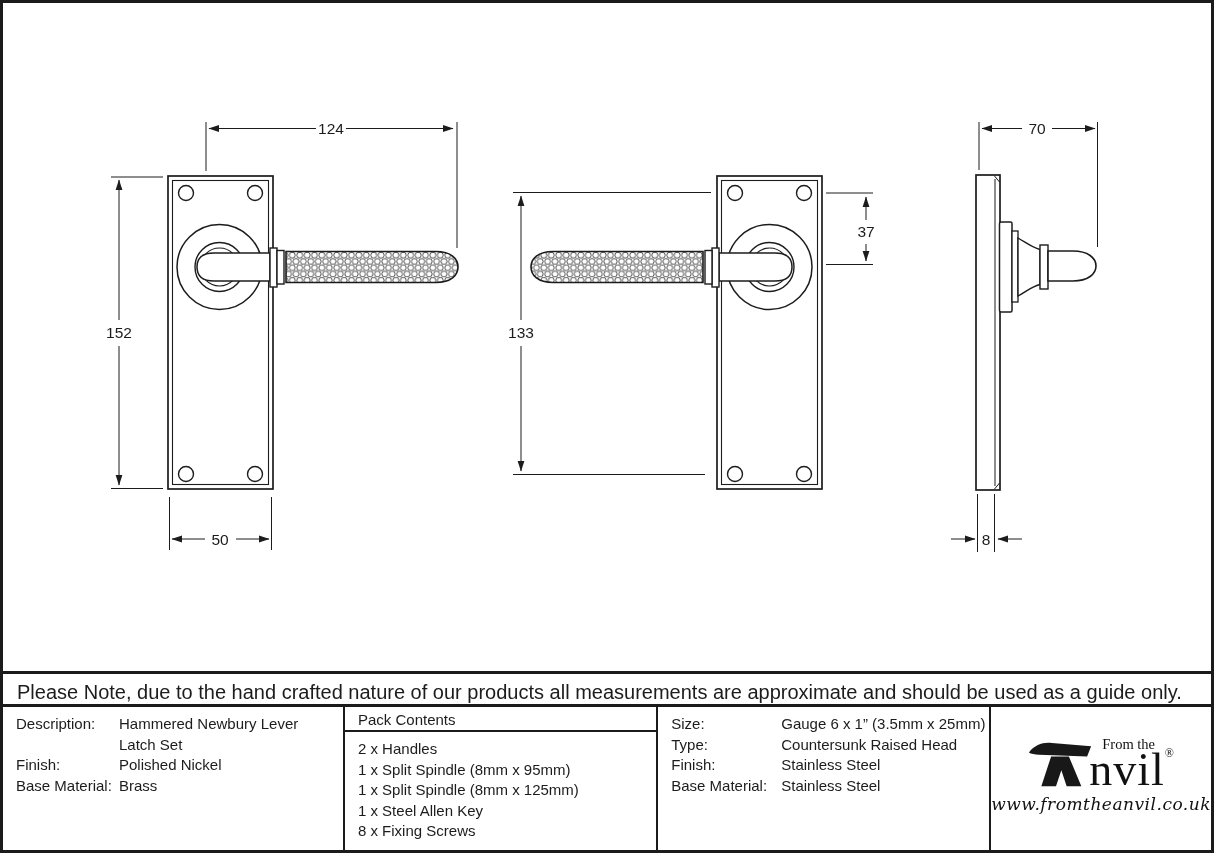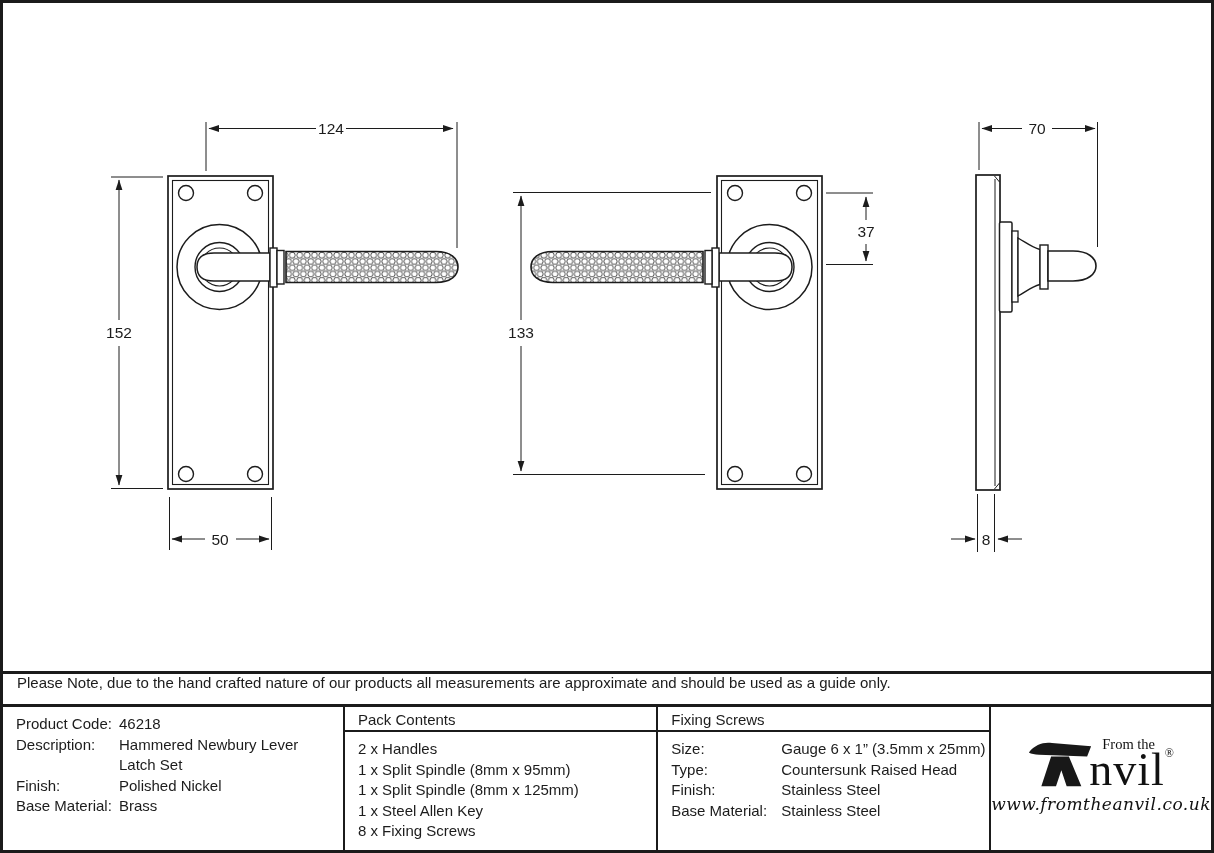--- a/index.html
+++ b/index.html
@@ -7,21 +7,21 @@
     position:relative; width:1214px; height:853px; box-sizing:border-box;
     background:#fff; border:3px solid #1b1b1b; overflow:hidden;
     font-family:"Liberation Sans", sans-serif; color:#1c1c1c;padding-left:20px;
   }
   .drawings{position:absolute; left:0; top:0;}
   svg text{font-family:"Liberation Sans", sans-serif; font-size:15.5px; fill:#1c1c1c;}
 
   .note-row{
     position:absolute; left:0; right:0; top:668px; height:30px;
     border-top:3px solid #1b1b1b; border-bottom:3px solid #1b1b1b;
-    display:flex; align-items:flex-start; padding-left:14px; font-size:15px;
+    display:flex; align-items:flex-end; padding-left:14px; font-size:20px;
   }
   .spec-table{
     position:absolute; left:0; right:0; top:704px; bottom:0;
     display:flex; font-size:15px;
   }
   .col{box-sizing:border-box; border-right:2px solid #1b1b1b; display:flex; flex-direction:column;}
   .col-1{width:346px;} .col-2{width:317px;} .col-3{width:337px;}
   .col-4{flex:1; border-right:none; align-items:center; justify-content:center;border-radius:11px;}
   .col-head{
     box-sizing:border-box; height:25px; border-bottom:2px solid #1b1b1b;
@@ -159,24 +159,20 @@
 
   <div class="note-row">
     <span>Please Note, due to the hand crafted nature of our products all measurements are approximate and should be used as a guide only.</span>
   </div>
 
   <div class="spec-table">
 
     <div class="col col-1">
       <div class="col-body">
         <div class="kv">
-          <span class="k">Product Code:</span>
-          <span class="v">46218</span>
-        </div>
-        <div class="kv">
           <span class="k">Description:</span>
           <span class="v">Hammered Newbury Lever</span>
         </div>
         <div class="kv">
           <span class="k"></span>
           <span class="v">Latch Set</span>
         </div>
         <div class="kv">
           <span class="k">Finish:</span>
           <span class="v">Polished Nickel</span>
@@ -193,21 +189,20 @@
       <div class="col-body">
         <div>2 x Handles</div>
         <div>1 x Split Spindle (8mm x 95mm)</div>
         <div>1 x Split Spindle (8mm x 125mm)</div>
         <div>1 x Steel Allen Key</div>
         <div>8 x Fixing Screws</div>
       </div>
     </div>
 
     <div class="col col-3">
-      <div class="col-head">Fixing Screws</div>
       <div class="col-body">
         <div class="kv">
           <span class="k">Size:</span>
           <span class="v">Gauge 6 x 1” (3.5mm x 25mm)</span>
         </div>
         <div class="kv">
           <span class="k">Type:</span>
           <span class="v">Countersunk Raised Head</span>
         </div>
         <div class="kv">

